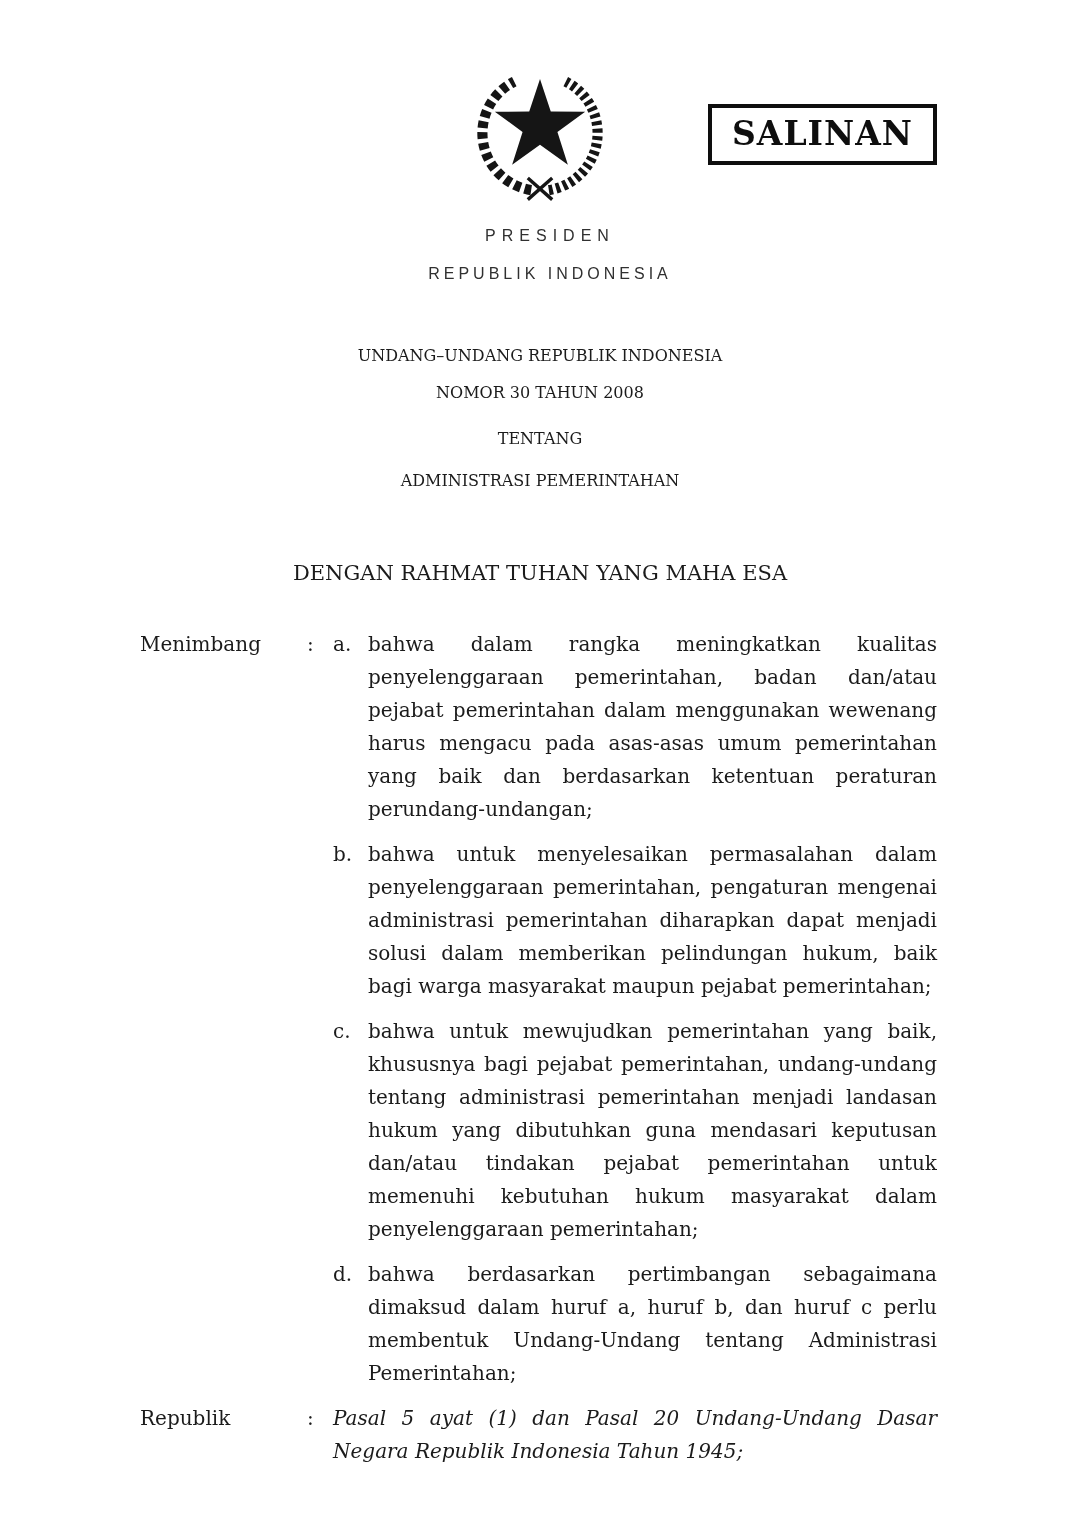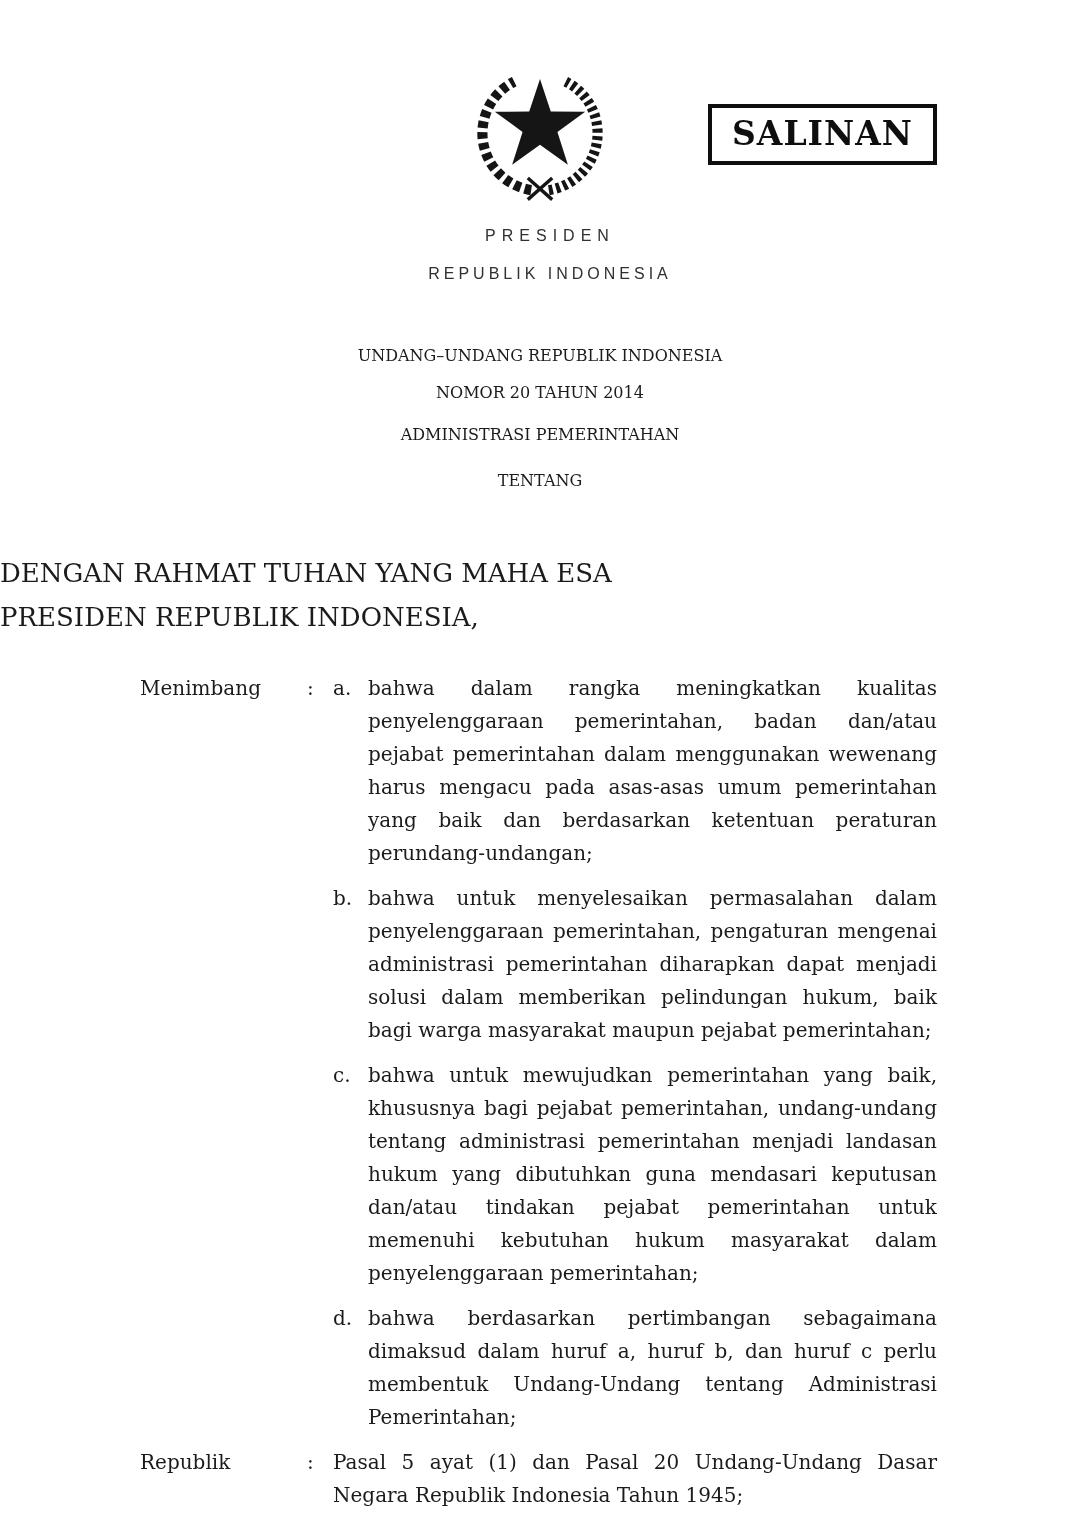--- a/index.html
+++ b/index.html
@@ -30,41 +30,41 @@
     font-family:"DejaVu Serif",serif;
   }
 
   
   .titles { margin-top:60px; text-align:center; font-size:16px; }
   .t-line { line-height:25px; }
   .t2 { margin-top:12px; }
   .t3 { margin-top:21px; }
   .t4 { margin-top:17px; }
 
-  .preamble { text-align:left; font-size:26px; }
+  .preamble { text-align:center; font-size:21px; }
   .p1 { margin-top:68px; }
   .p2 { margin-top:19px; }
 
   
   .row {
     display:flex; align-items:flex-start;
     padding:0 143px 0 140px;
     font-size:20px; line-height:33px;
   }
   .row-considering { margin-top:42px; }
   .row-recalling   { margin-top:12px; }
   .row-label { width:167px; flex:none; }
   .row-colon { width:26px; flex:none; }
   .row-content { flex:1; min-width:0; }
 
   .item { display:flex; margin-bottom:12px; }
   .item:last-child { margin-bottom:0; }
   .item-marker { width:35px; flex:none; }
   .item-text { flex:1; text-align:justify; }
-  .recall-text { text-align:justify; }
+  .recall-text { text-align:justify;font-style:italic; }
 </style>
 </head>
 <body>
 
 <div class="page">
 
   <div class="stamp">SALINAN</div>
 
   <div class="header">
     <svg class="seal-svg" width="136" height="139" viewBox="0 0 200 205" xmlns="http://www.w3.org/2000/svg">
@@ -76,28 +76,27 @@
       <path fill="#151515" d="M100,22 L115.9,70.2 L166.6,70.4 L125.7,100.3 L141.1,148.6 L100,119 L58.9,148.6 L74.3,100.3 L33.4,70.4 L84.1,70.2 Z"></path>
     </svg>
     <div class="letterhead">
       <div class="lh-line1">PRESIDEN</div>
       <div class="lh-line2">REPUBLIK INDONESIA</div>
     </div>
   </div>
 
   <div class="titles">
     <div class="t-line t1">UNDANG–UNDANG REPUBLIK INDONESIA</div>
-    <div class="t-line t2">NOMOR 20 TAHUN 2014</div>
+    <div class="t-line t2">NOMOR 30 TAHUN 2008</div>
+    <div class="t-line t3">TENTANG</div>
     <div class="t-line t4">ADMINISTRASI PEMERINTAHAN</div>
-    <div class="t-line t3">TENTANG</div>
   </div>
 
   <div class="preamble">
     <div class="t-line p1">DENGAN RAHMAT TUHAN YANG MAHA ESA</div>
-    <div class="t-line p2">PRESIDEN REPUBLIK INDONESIA,</div>
   </div>
 
   <div class="row row-considering">
     <div class="row-label">Menimbang</div>
     <div class="row-colon">:</div>
     <div class="row-content">
       <div class="item">
         <div class="item-marker">a.</div>
         <div class="item-text">bahwa dalam rangka meningkatkan kualitas penyelenggaraan pemerintahan, badan dan/atau pejabat pemerintahan dalam menggunakan wewenang harus mengacu pada asas-asas umum pemerintahan yang baik dan berdasarkan ketentuan peraturan perundang-undangan;</div>
       </div>

